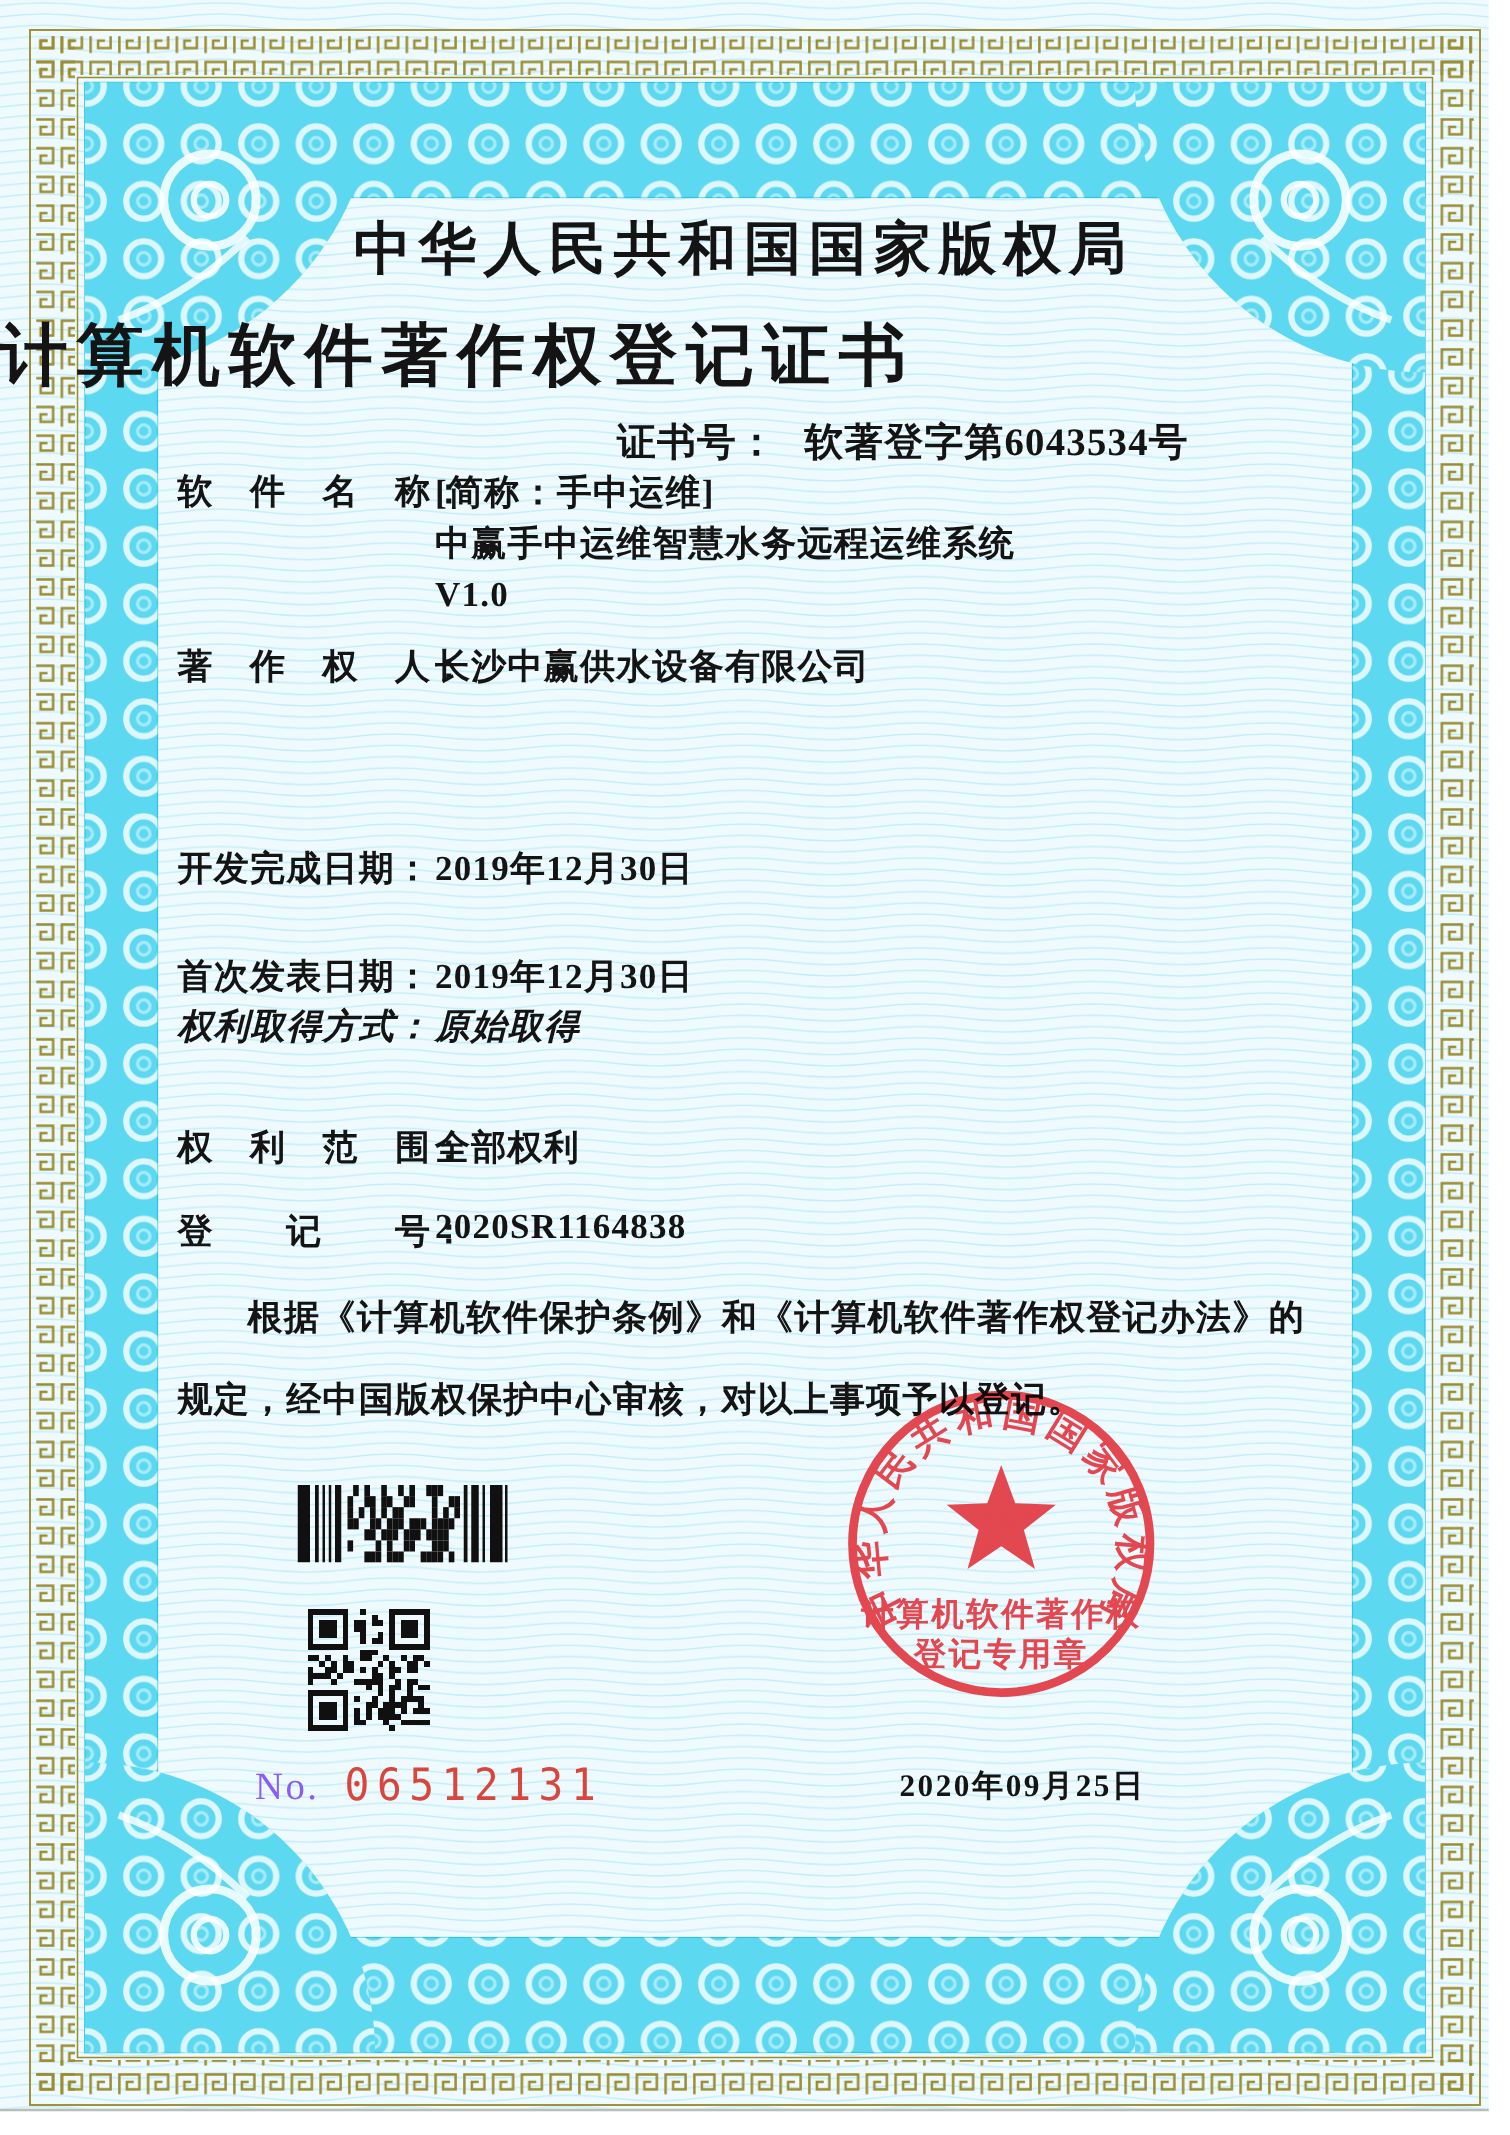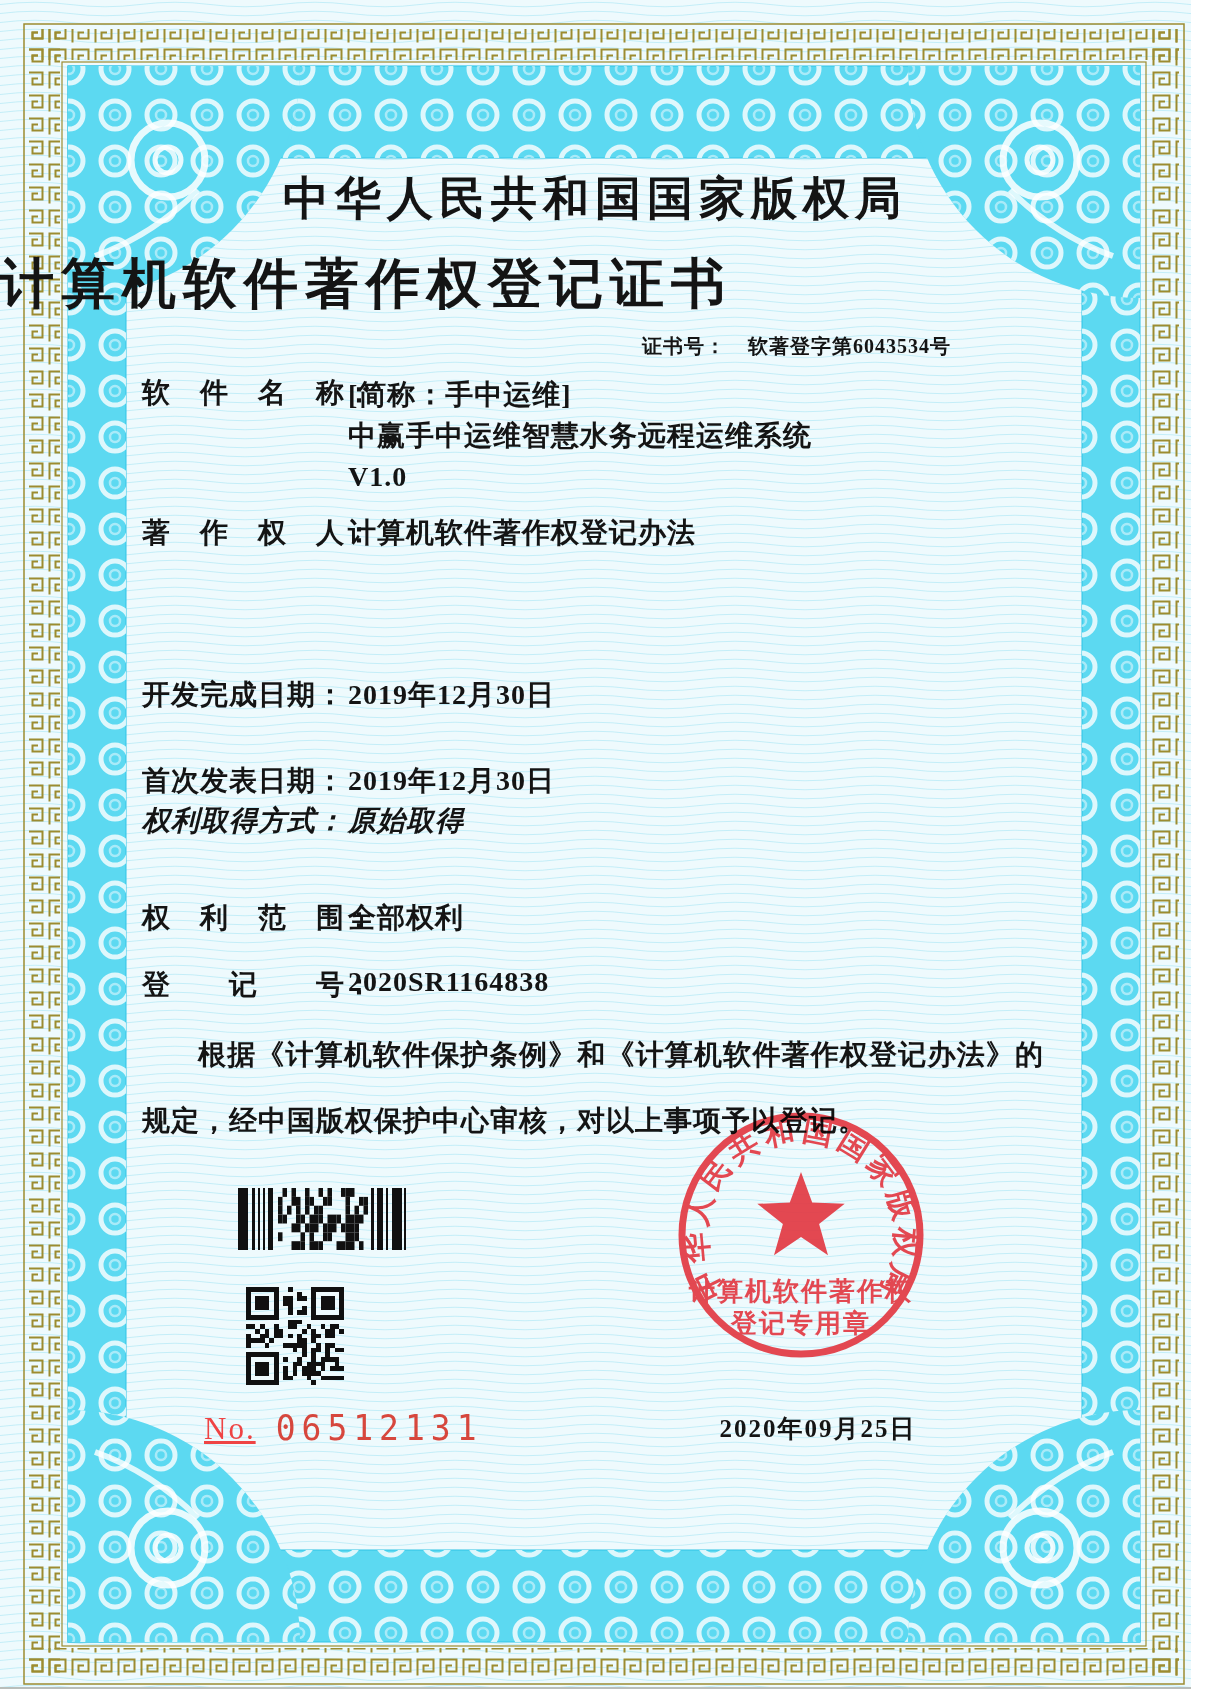--- a/index.html
+++ b/index.html
@@ -5,36 +5,36 @@
   html,body{margin:0;padding:0;background:#ffffff;}
   body{width:1208px;height:1708px;position:relative;font-family:"Liberation Serif","DejaVu Serif",serif;}
   .sheet{position:absolute;left:0;top:0;width:1191px;height:1687px;background:#eefafd;overflow:hidden;border-bottom:2px solid #b9beba;}
   .frame-svg{position:absolute;left:0;top:0;z-index:0;}
   .content{position:absolute;left:0;top:0;width:100%;height:100%;z-index:2;color:#141414;}
 
   .title-authority{position:absolute;left:0;top:168px;width:1190px;text-align:center;
     font-size:46px;font-weight:700;letter-spacing:6px;}
   .title-cert{position:absolute;left:0;top:248px;width:986px;text-align:left;
     font-size:54px;font-weight:700;letter-spacing:7px;}
-  .cert-no{position:absolute;top:333px;right:240px;font-size:20px;font-weight:700;letter-spacing:1px;}
+  .cert-no{position:absolute;top:333px;right:240px;font-size:31px;font-weight:700;letter-spacing:1px;}
   .cert-no .lbl{margin-right:22px;}
 
   .row{position:absolute;left:142px;font-size:28px;font-weight:700;letter-spacing:1px;white-space:nowrap;}
   .row .lbl{display:inline-block;width:206px;vertical-align:top;}
   .row .val{display:inline-block;vertical-align:top;}
   .val-multi span{display:block;line-height:41px;}
 
   .statement{position:absolute;left:142px;top:1022px;width:902px;font-size:28px;font-weight:700;
     line-height:66px;text-indent:2em;letter-spacing:1px;text-align:justify;}
 
   .barcode{position:absolute;left:238px;top:1188px;}
   .qr{position:absolute;left:246px;top:1287px;}
 
   .serial{position:absolute;left:204px;top:1408px;font-size:31px;white-space:nowrap;}
-  .serial .no{color:#ef4444;letter-spacing:2px;text-decoration:underline;}
+  .serial .no{color:#8b5cf6;letter-spacing:2px;}
   .serial .num{font-family:"DejaVu Sans Mono","Liberation Mono",monospace;color:#d5382d;
     font-size:33px;letter-spacing:6px;margin-left:20px;opacity:.92;transform:scaleY(1.08);display:inline-block;}
 
   .seal{position:absolute;left:666px;top:1100px;opacity:.93;mix-blend-mode:multiply;}
   .issue-date{position:absolute;left:690px;top:1412px;width:256px;text-align:center;
     font-size:25px;font-weight:700;letter-spacing:2px;}
 </style>
 </head>
 <body>
 
@@ -99,21 +99,21 @@
 
     <div class="row" style="top:374px;">
       <span class="lbl">软　件　名　称：</span><span class="val val-multi">
         <span>[简称：手中运维]</span>
         <span>中赢手中运维智慧水务远程运维系统</span>
         <span>V1.0</span>
       </span>
     </div>
 
     <div class="row" style="top:514px;">
-      <span class="lbl">著　作　权　人：</span><span class="val">计算机软件著作权登记办法</span>
+      <span class="lbl">著　作　权　人：</span><span class="val">长沙中赢供水设备有限公司</span>
     </div>
 
     <div class="row" style="top:676px;">
       <span class="lbl">开发完成日期：</span><span class="val">2019年12月30日</span>
     </div>
 
     <div class="row" style="top:762px;">
       <span class="lbl">首次发表日期：</span><span class="val">2019年12月30日</span>
     </div>
 

